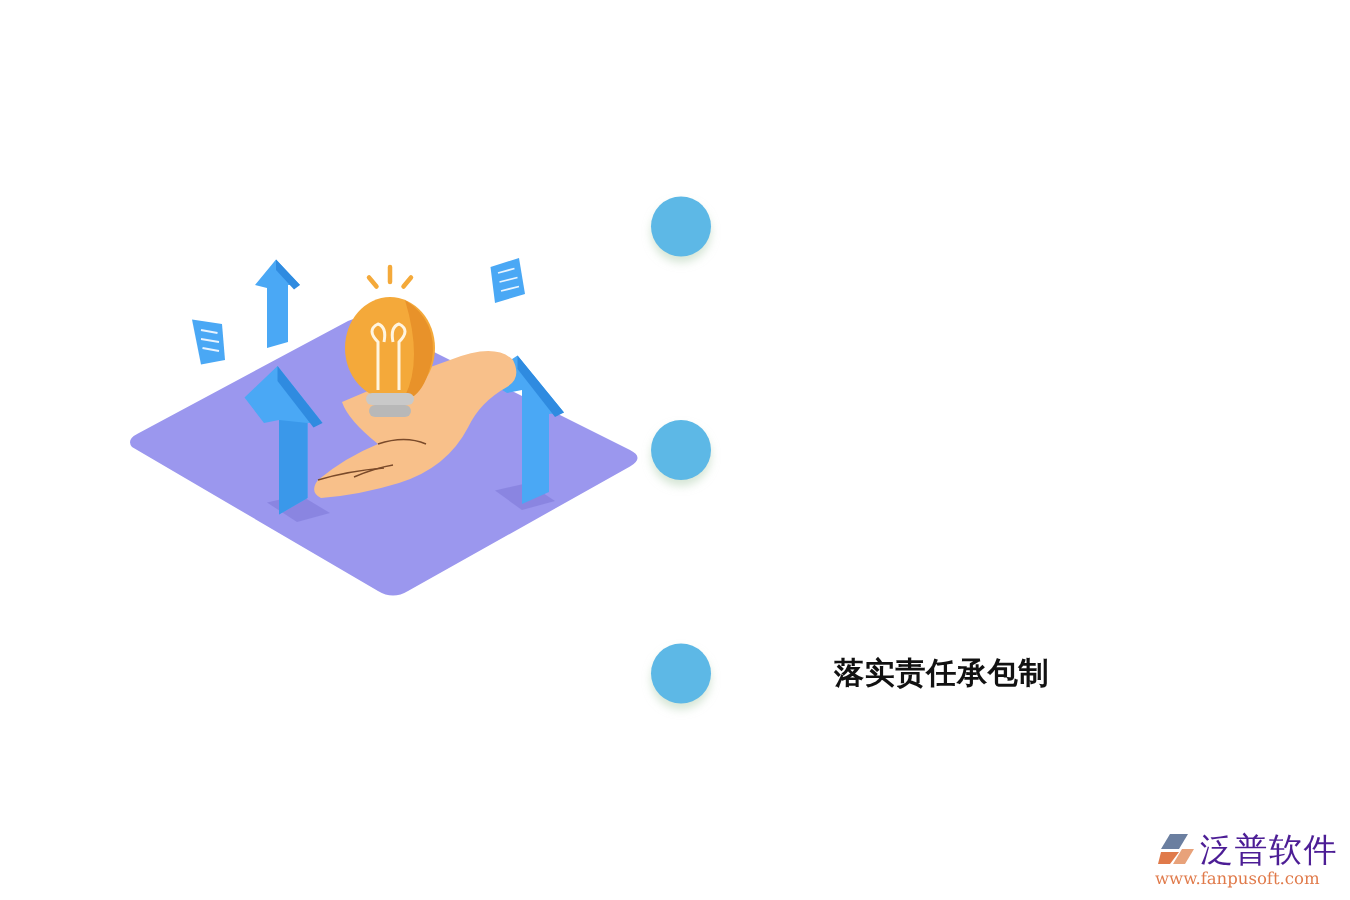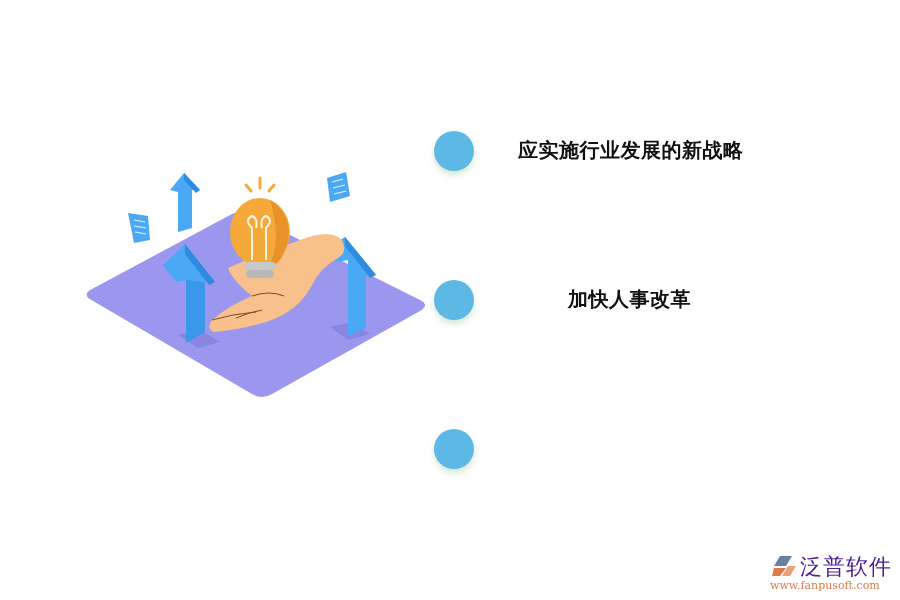--- a/index.html
+++ b/index.html
@@ -69,28 +69,27 @@
     <rect x="244" y="262" width="32" height="8" rx="4" fill="#c9c9c9"></rect>
     <rect x="246" y="270" width="28" height="8" rx="4" fill="#b8b8b8"></rect>
     <line x1="260" y1="178" x2="260" y2="188" stroke="#f4a93a" stroke-width="3" stroke-linecap="round"></line>
     <line x1="246" y1="185" x2="251" y2="191" stroke="#f4a93a" stroke-width="3" stroke-linecap="round"></line>
     <line x1="274" y1="185" x2="269" y2="191" stroke="#f4a93a" stroke-width="3" stroke-linecap="round"></line>
   </g>
 </svg>
 
 <div class="item item1">
   <div class="dot"></div>
-  <div class="label">应实施行业发展的新战略</div>
 </div>
 <div class="item item2">
   <div class="dot"></div>
-  <div class="label">加快人事改革</div>
 </div>
 <div class="item item3">
   <div class="dot"></div>
+  <div class="label">落实责任承包制</div>
 </div>
 
 <div class="logo">
   <svg class="logo-mark" viewBox="0 0 26 24">
     <path d="M8 2 L20 2 L14 12 L2 12 Z" fill="#6b7fa0"></path>
     <path d="M2 14 L14 14 L8 22 L0 22 Z" fill="#e07a4a"></path>
     <path d="M16 12 L24 12 L18 22 L10 22 Z" fill="#e8a27a"></path>
   </svg>
   <div class="logo-name">泛普软件</div>
   <div class="logo-url">www.fanpusoft.com</div>

